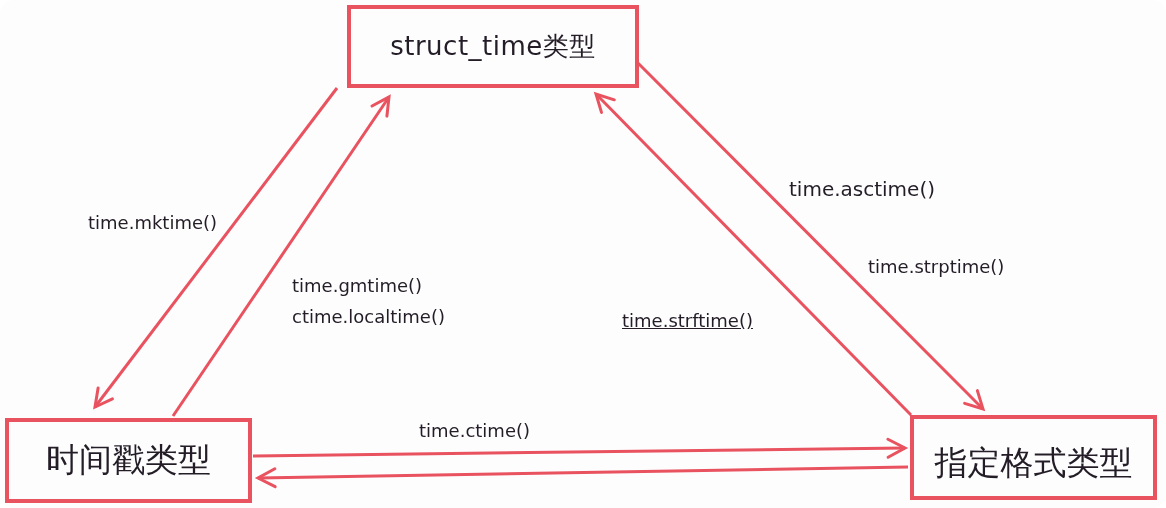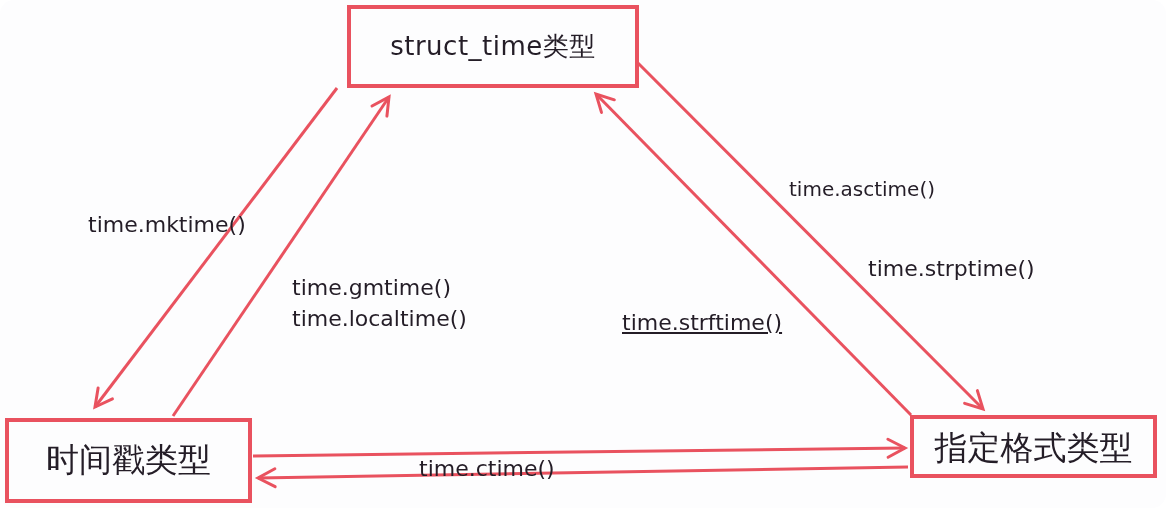--- a/index.html
+++ b/index.html
@@ -42,38 +42,38 @@
     letter-spacing:0.5px;
     margin-left:14px;
   }
   .node-timestamp{
     left:5px;top:418px;width:247px;height:85px;
     font-size:33px;
     align-items:flex-end;
     padding-bottom:16px;
   }
   .node-format{
-    left:910px;top:415px;width:247px;height:63px;
+    left:910px;top:415px;width:247px;height:85px;
     font-size:33px;
     align-items:flex-end;
-    padding-bottom:3px;
+    padding-bottom:10px;
   }
   .edge-label{
     position:absolute;
     color:var(--ink);
-    font-size:22px;
+    font-size:18px;
     white-space:nowrap;
   }
   .lbl-mktime{left:88px;top:212px;}
   .lbl-gmtime{left:292px;top:275px;}
   .lbl-localtime{left:292px;top:306px;}
   .lbl-asctime{left:789px;top:177px;font-size:20px;}
   .lbl-strptime{left:868px;top:256px;}
   .lbl-strftime{left:622px;top:310px;text-decoration:underline;}
-  .lbl-ctime{left:419px;top:420px;margin-top:36px;}
+  .lbl-ctime{left:419px;top:420px;}
 </style>
 </head>
 <body>
 
 <div class="stage">
 
   <svg class="edges-svg" viewBox="0 0 1166 508" xmlns="http://www.w3.org/2000/svg">
     <defs>
       <marker id="ah" markerUnits="userSpaceOnUse" markerWidth="44" markerHeight="30" viewBox="-34 -15 44 30" refX="0" refY="0" orient="auto">
         <path d="M-17,-9 L0,0 L-17,9" fill="none" stroke="#e9525f" stroke-width="3" stroke-linecap="round"></path>
@@ -94,19 +94,19 @@
   <div class="node node-timestamp">
     <span>时间戳类型</span>
   </div>
 
   <div class="node node-format">
     <span>指定格式类型</span>
   </div>
 
   <div class="edge-label lbl-mktime">time.mktime()</div>
   <div class="edge-label lbl-gmtime">time.gmtime()</div>
-  <div class="edge-label lbl-localtime">time.localtime()</div>
+  <div class="edge-label lbl-localtime">ctime.localtime()</div>
   <div class="edge-label lbl-strptime">time.strptime()</div>
   <div class="edge-label lbl-asctime">time.asctime()</div>
   <div class="edge-label lbl-strftime">time.strftime()</div>
   <div class="edge-label lbl-ctime">time.ctime()</div>
 
 </div>
 
 </body></html>

